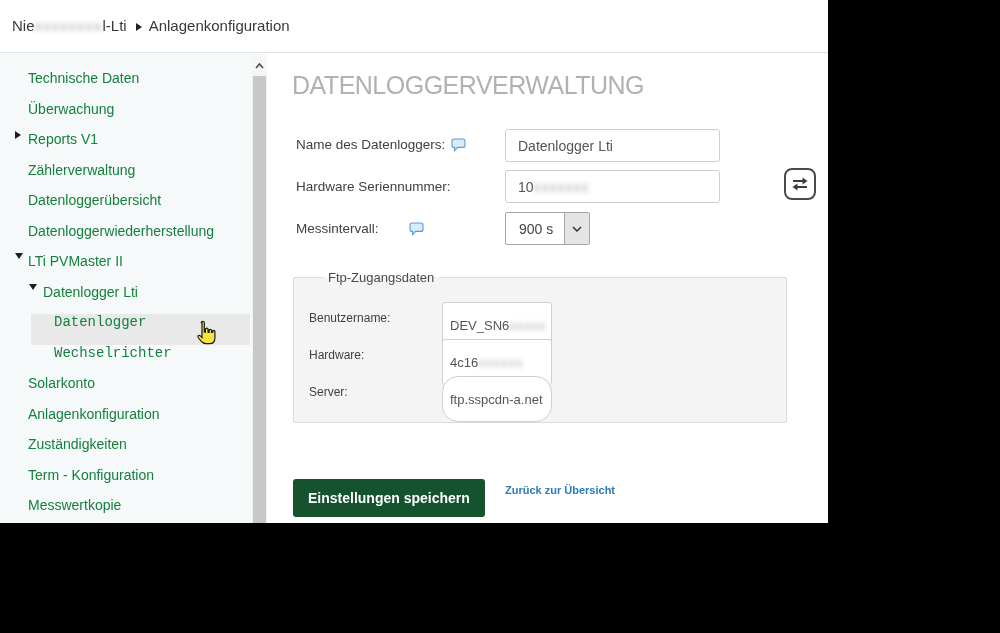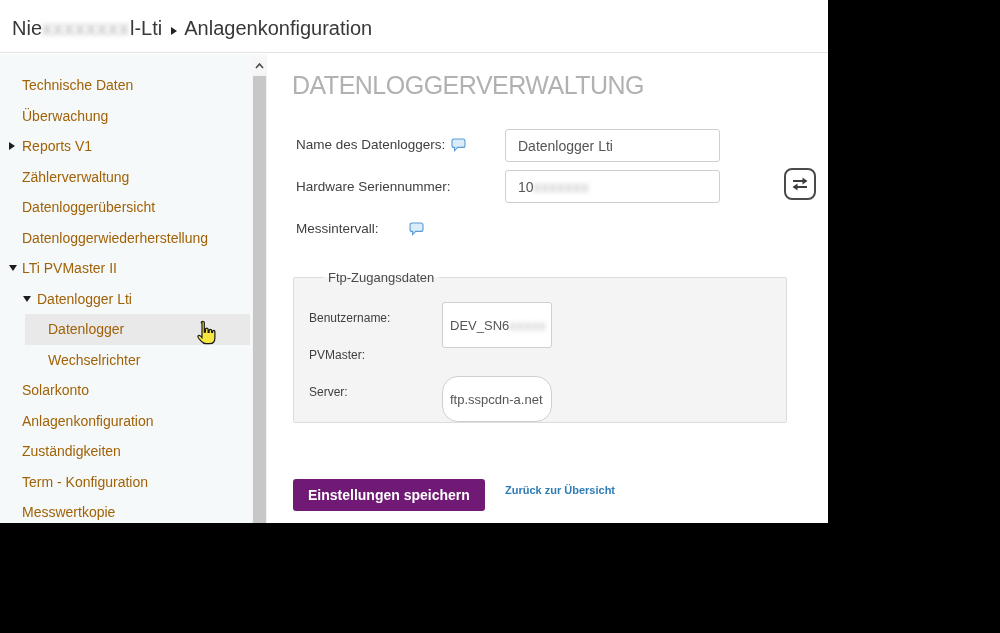--- a/index.html
+++ b/index.html
@@ -2,31 +2,31 @@
 <html><head>
 <meta charset="utf-8">
 <style>
   * { margin:0; padding:0; box-sizing:border-box; }
   html,body { width:1000px; height:633px; background:#000; font-family:"Liberation Sans", sans-serif; overflow:hidden; }
 
   .app { position:absolute; top:0; left:0; width:828px; height:523px; background:#fff; overflow:hidden; }
 
   
   .topbar { position:absolute; top:0; left:0; width:828px; height:53px; background:#fff; border-bottom:1px solid #e2e2e2; }
-  .breadcrumb { position:absolute; left:12px; top:17px; font-size:20px; color:#383838; white-space:nowrap; }
+  .breadcrumb { position:absolute; left:12px; top:17px; font-size:15px; color:#383838; white-space:nowrap; }
   .crumb-sep { display:inline-block; width:0; height:0; border-left:6px solid #222; border-top:4px solid transparent; border-bottom:4px solid transparent; margin:0 7px 0 9px; }
   .masked { filter:blur(2.6px); opacity:.7; color:#8a8a8a; letter-spacing:1px; }
 
   
   .sidebar { position:absolute; top:54px; left:0; width:267px; height:469px; background:#f6f9fa; }
   .nav { position:absolute; top:16px; left:0; width:252px; }
-  .nav-item { position:relative; height:30.5px; display:flex; align-items:center; font-size:14px; color:#a16207; cursor:pointer; }
+  .nav-item { position:relative; height:30.5px; display:flex; font-size:14px; color:#15803d; cursor:pointer;margin-left:6px; }
   .nav-item.lvl0 { padding-left:22px; }
   .nav-item.lvl1 { padding-left:37px; }
-  .nav-item.lvl2 { padding-left:48px; }
+  .nav-item.lvl2 { padding-left:48px;font-family:Liberation Mono, monospace; }
   .nav-item.selected::before { content:""; position:absolute; left:25px; right:2px; top:0; bottom:0; background:#e9e9e9; }
   .nav-label { position:relative; z-index:1; }
   .tri { position:absolute; z-index:1; width:0; height:0; }
   .tri.collapsed { border-left:6px solid #1d1d1d; border-top:4px solid transparent; border-bottom:4px solid transparent; }
   .tri.expanded  { border-top:6px solid #1d1d1d; border-left:4px solid transparent; border-right:4px solid transparent; }
   .lvl0 > .tri { left:9px; }
   .lvl1 > .tri { left:23px; }
 
   
   .scrollbar { position:absolute; top:3px; right:0; bottom:0; width:15px; background:#f3f3f3; }
@@ -44,21 +44,21 @@
   .select-value { flex:1; display:flex; align-items:center; padding-left:13px; font-size:14px; color:#444; }
   .select-arrow { width:25px; background:#e4e4e4; border-left:1px solid #a6a6a6; display:flex; align-items:center; justify-content:center; }
 
   .swap-btn { position:absolute; left:517px; top:114px; width:32px; height:32px; border:2px solid #4a4a4a; border-radius:8px; background:#fff; display:flex; align-items:center; justify-content:center; cursor:pointer; }
 
   .ftp-box { position:absolute; left:26px; top:223px; width:494px; height:146px; background:#f4f4f4; border:1px solid #dcdcdc; border-radius:2px; }
   .ftp-legend { position:absolute; top:-8px; left:9px; padding:0 5px; font-size:13px; color:#4a4a4a; background:linear-gradient(#ffffff 50%, #f4f4f4 50%);margin-left:20px; }
   .ftp-label { position:absolute; left:15px; font-size:12px; color:#404040; }
   .ftp-input { left:148px; width:110px; height:46px; font-size:13px; padding:0 7px; }
 
-  .save-btn { position:absolute; left:26px; top:425px; height:32px; padding:14px 15px; background:#701a75; border:none; border-radius:3px; color:#fff; font-size:14px; font-weight:bold; font-family:"Liberation Sans", sans-serif; display:flex; align-items:center; cursor:pointer; }
+  .save-btn { position:absolute; left:26px; top:425px; height:38px; padding:14px 15px; background:#14532d; border:none; border-radius:3px; color:#fff; font-size:14px; font-weight:bold; font-family:"Liberation Sans", sans-serif; display:flex; align-items:center; cursor:pointer; }
   .back-link { position:absolute; left:238px; top:430px; font-size:11px; font-weight:600; color:#2d7cb5; text-decoration:none; cursor:pointer; }
 
   .hint-icon { display:inline-block; line-height:0; }
 
   .cursor { position:absolute; left:193px; top:320px; z-index:50; pointer-events:none; }
 </style>
 </head>
 <body>
 
 <div class="app">
@@ -151,20 +151,28 @@
     <div class="textbox" style="left:238px; top:116px; width:215px; height:33px;" role="textbox">
       <span>10</span>
         <span class="masked">xxxxxxx</span>
     </div>
 
     <div class="field-label" style="top:167px;gap:30px;">
       <span>Messintervall:</span>
       <span class="hint-icon">
         <svg width="15" height="14" viewBox="0 0 15 14">
             <path d="M3 1 h9 a2 2 0 0 1 2 2 v4.4 a2 2 0 0 1 -2 2 H6.6 L3.6 12.6 V9.4 H3 a2 2 0 0 1 -2 -2 V3 a2 2 0 0 1 2 -2 z" fill="#d9ecf8" stroke="#5b9bd5" stroke-width="1.1"></path>
+          </svg>
+      </span>
+    </div>
+    <div class="selectbox">
+      <span class="select-value">900 s</span>
+      <span class="select-arrow">
+        <svg width="10" height="6" viewBox="0 0 10 6">
+            <path d="M1 1 L5 5 L9 1" fill="none" stroke="#333" stroke-width="1.5"></path>
           </svg>
       </span>
     </div>
 
     <div class="swap-btn">
       <svg width="20" height="16" viewBox="0 0 20 16">
         <path d="M3 5 H13" stroke="#3c3c3c" stroke-width="2"></path>
         <path d="M12.5 1.6 L17.5 5 L12.5 8.4 z" fill="#3c3c3c"></path>
         <path d="M17 11 H7" stroke="#3c3c3c" stroke-width="2"></path>
         <path d="M7.5 7.6 L2.5 11 L7.5 14.4 z" fill="#3c3c3c"></path>
@@ -173,21 +181,25 @@
 
     <div class="ftp-box">
       <span class="ftp-legend">Ftp-Zugangsdaten</span>
 
       <div class="ftp-label" style="top:33px;">Benutzername:</div>
       <div class="textbox ftp-input" style="top:24px;" role="textbox">
         <span>DEV_SN6</span>
           <span class="masked">xxxxx</span>
       </div>
 
-      <div class="ftp-label" style="top:70px;">PVMaster:</div>
+      <div class="ftp-label" style="top:70px;">Hardware:</div>
+      <div class="textbox ftp-input" style="top:61px;" role="textbox">
+        <span>4c16</span>
+          <span class="masked">xxxxxx</span>
+      </div>
 
       <div class="ftp-label" style="top:107px;">Server:</div>
       <div class="textbox ftp-input" style="top:98px;border-radius:16px;" role="textbox">
         <span>ftp.sspcdn-a.net</span>
       </div>
     </div>
 
     <button class="save-btn">Einstellungen speichern</button>
     <a class="back-link">Zurück zur Übersicht</a>
   </div>

